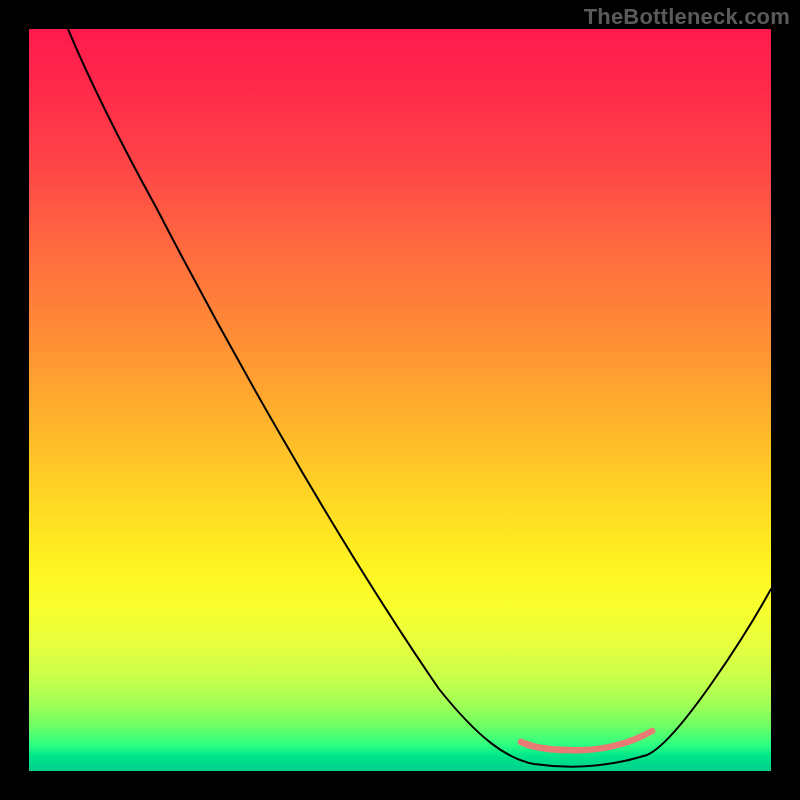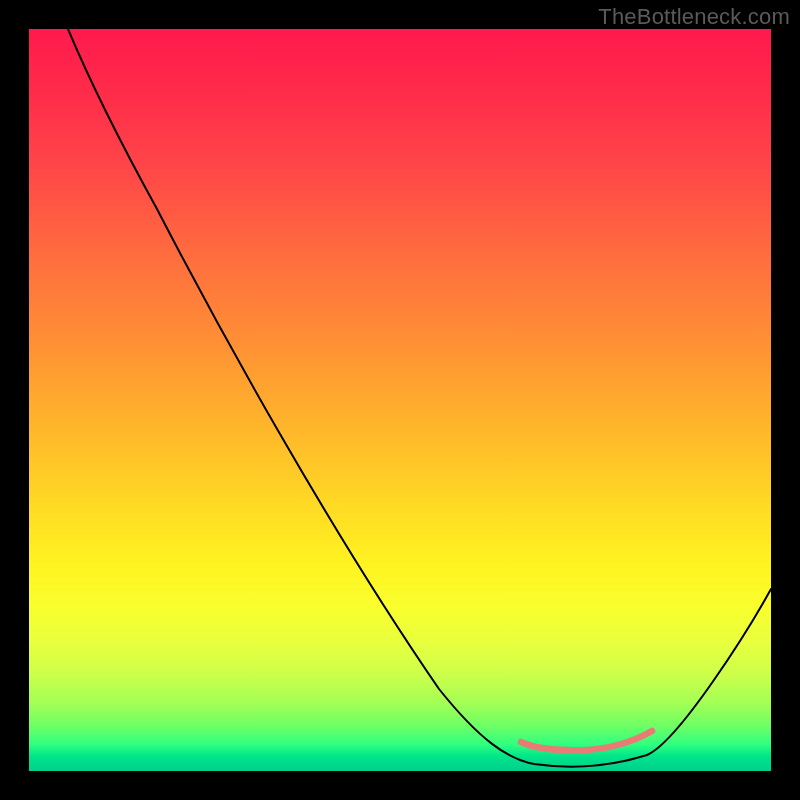--- a/index.html
+++ b/index.html
@@ -34,21 +34,21 @@
       #00e58a 98%,
       #00d08c 100%);
   }
   .watermark {
     position: absolute;
     top: 4px;
     right: 10px;
     font-family: Arial, Helvetica, sans-serif;
     font-size: 22px;
     color: #5a5a5a;
-    font-weight: 400;
+    font-weight: 700;
     letter-spacing: 0.2px;
   }
   svg.curve {
     position: absolute;
     left: 0; top: 0;
     width: 742px;
     height: 742px;
   }
 </style>
 </head>

